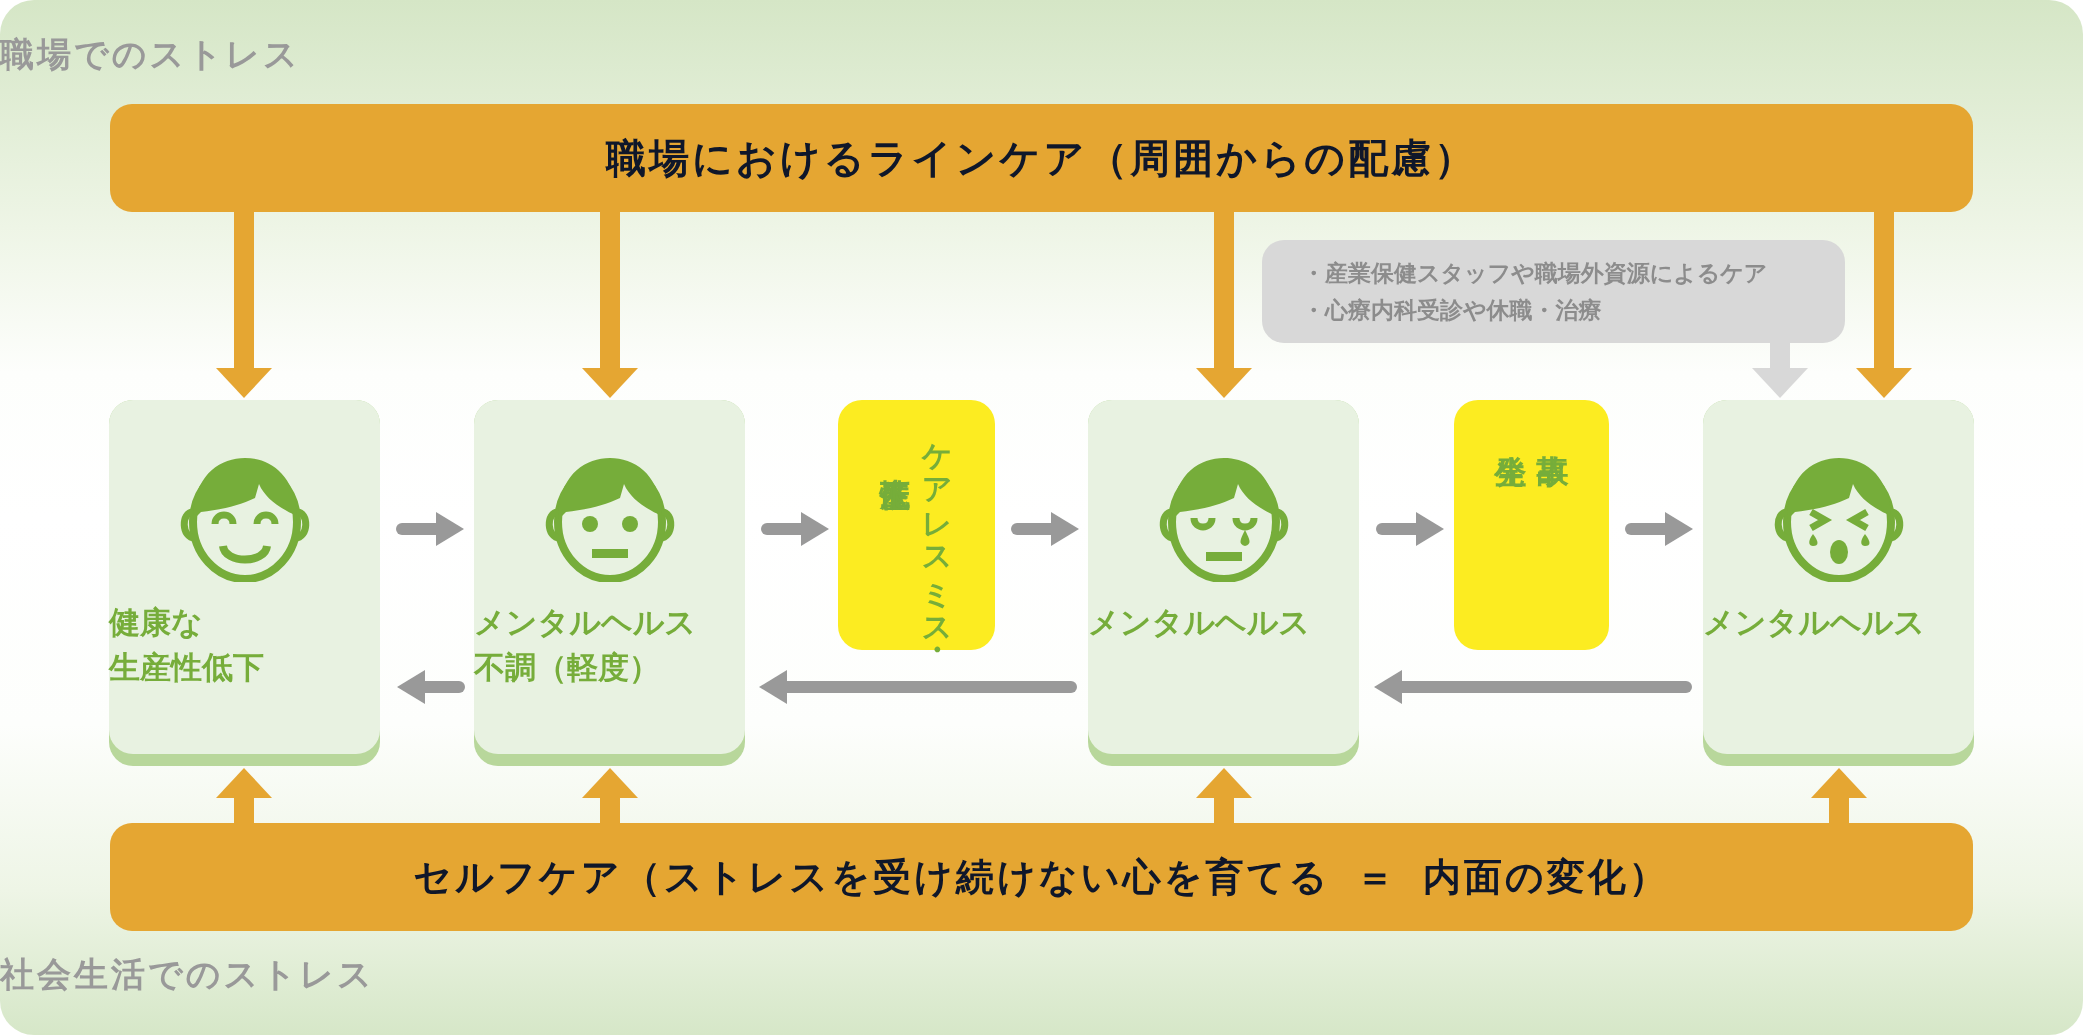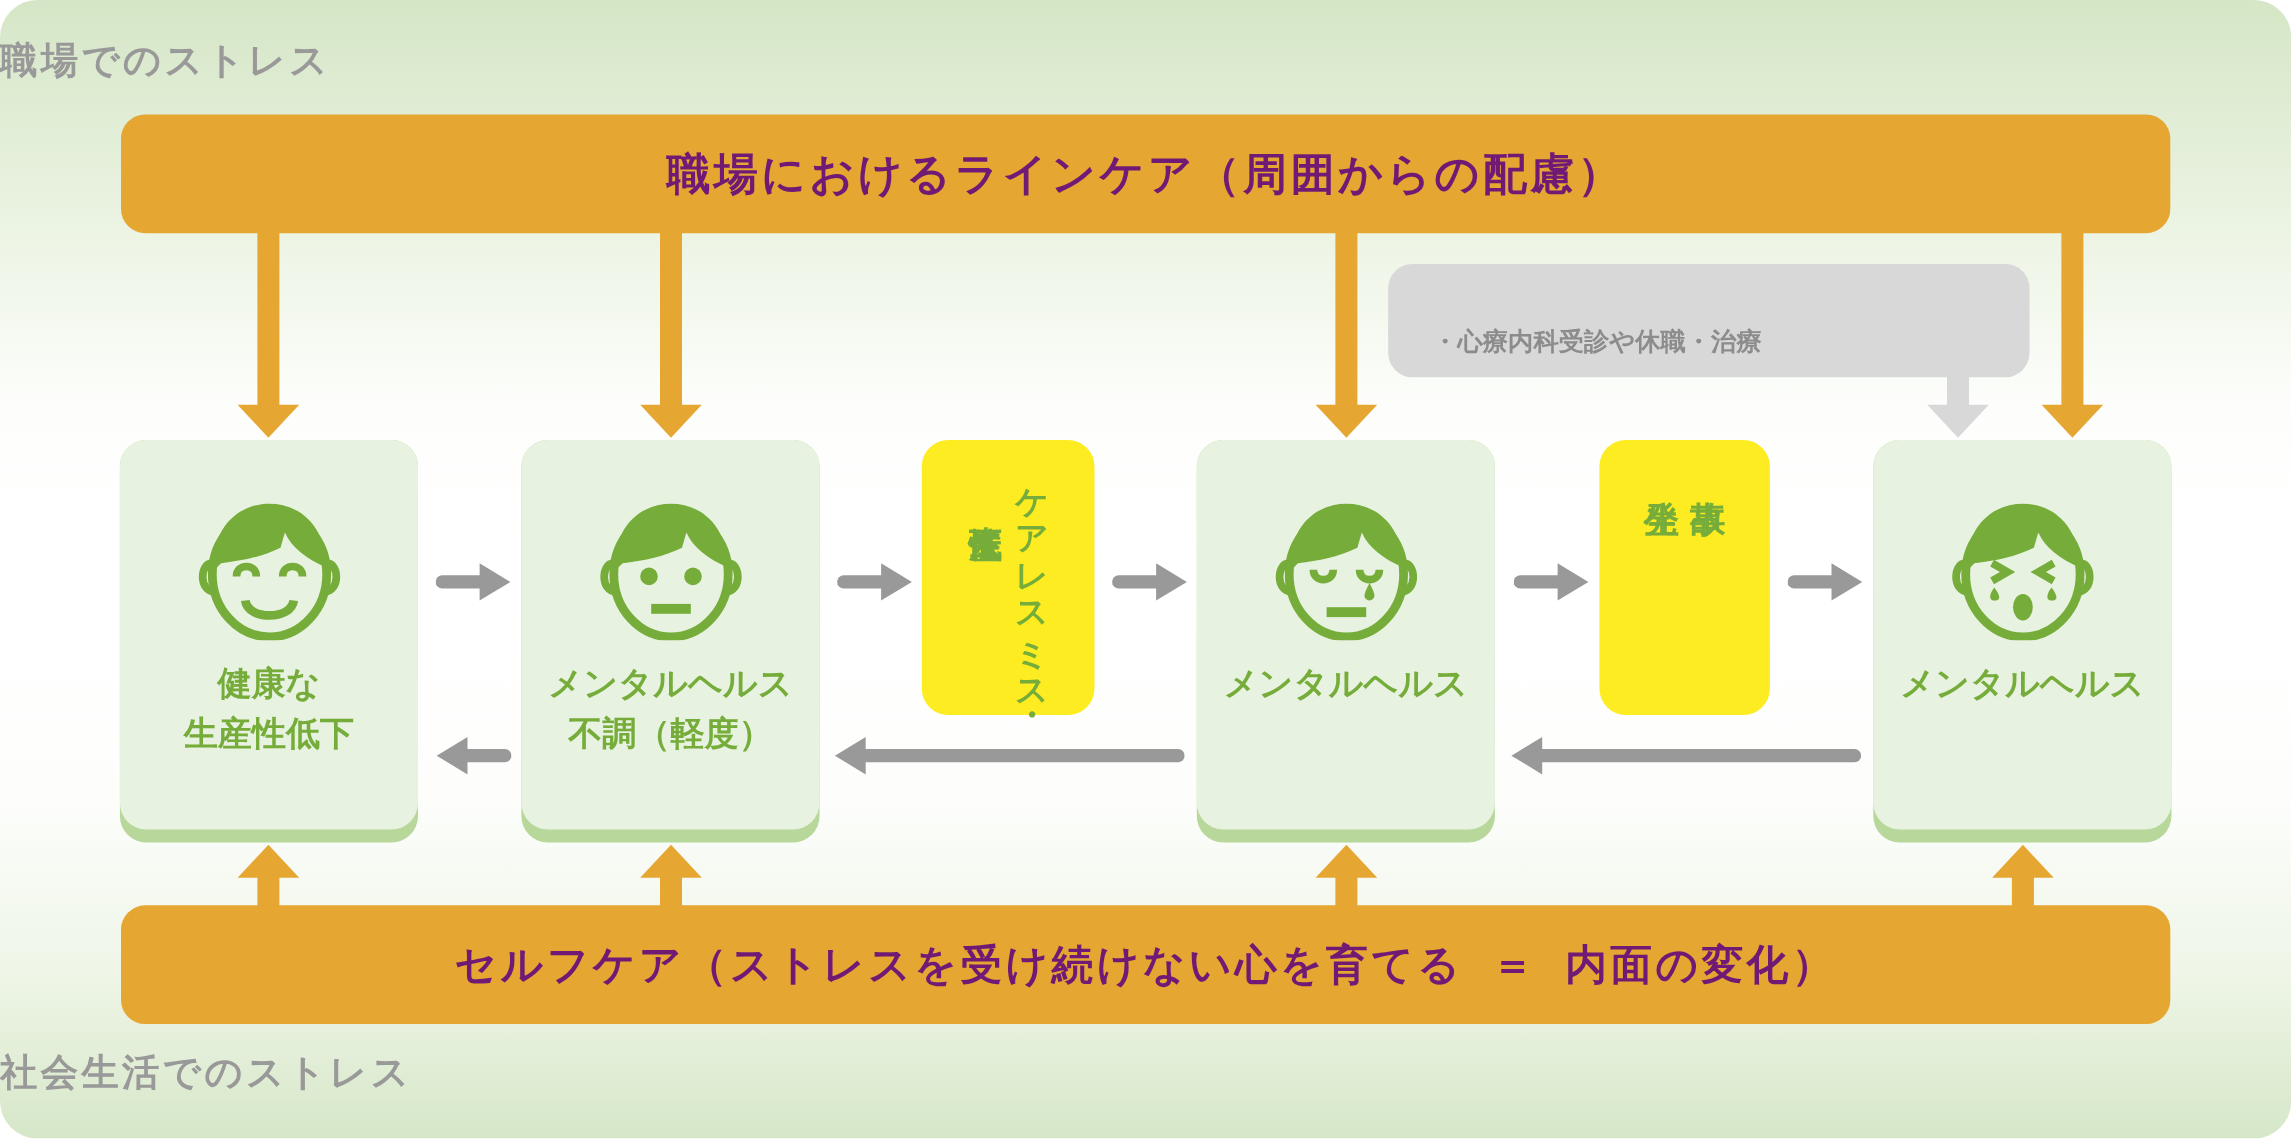--- a/index.html
+++ b/index.html
@@ -2,27 +2,27 @@
 <html><head>
 <meta charset="utf-8">
 <style>
   html,body{margin:0;padding:0;}
   body{width:2083px;height:1035px;position:relative;overflow:hidden;background:#ffffff;
     font-family:"DejaVu Sans","Liberation Sans",sans-serif;}
   .frame{position:absolute;left:0;top:0;width:2083px;height:1035px;border-radius:34px;
     background:linear-gradient(to bottom,#d5e6c6 0%,#eef5e6 22%,#fdfefc 36%,#ffffff 50%,#fdfefc 70%,#eef5e6 86%,#d6e7c8 100%);}
   .zone-label{position:absolute;left:0;width:2083px;color:#999999;font-size:34px;font-weight:bold;letter-spacing:3px;}
   .bar{position:absolute;left:110px;width:1863px;background:#e5a632;border-radius:22px;
-    color:#701a75;font-weight:bold;display:flex;align-items:center;justify-content:center;letter-spacing:3px;}
+    color:#0f172a;font-weight:bold;display:flex;align-items:center;justify-content:center;letter-spacing:3px;}
   .vline{position:absolute;width:20px;background:#e5a632;}
   .tri-down{position:absolute;width:0;height:0;border-left:28px solid transparent;border-right:28px solid transparent;border-top:30px solid #e5a632;}
   .tri-up{position:absolute;width:0;height:0;border-left:28px solid transparent;border-right:28px solid transparent;border-bottom:30px solid #e5a632;}
   .card{position:absolute;top:400px;width:271px;height:366px;border-radius:24px;background:#b8d79b;}
   .card-inner{position:absolute;left:0;top:0;width:271px;height:354px;border-radius:24px;background:#e8f2e1;}
-  .card-label{position:absolute;left:0;width:271px;text-align:center;color:#76ad3a;font-weight:bold;font-size:31px;line-height:45px;top:200px;white-space:nowrap;}
+  .card-label{position:absolute;left:0;width:271px;text-align:left;color:#76ad3a;font-weight:bold;font-size:31px;line-height:45px;top:200px;white-space:nowrap;}
   .face{position:absolute;left:70px;top:54px;width:132px;height:128px;}
   .ybox{position:absolute;top:400px;height:250px;background:#fcec21;border-radius:24px;}
   .vtext{position:absolute;writing-mode:vertical-rl;color:#76ad3a;font-weight:bold;font-size:30px;line-height:42px;letter-spacing:1px;white-space:nowrap;}
   .harrow{position:absolute;height:40px;}
   .note{position:absolute;left:1262px;top:240px;width:583px;height:103px;background:#d8d8d8;border-radius:22px;}
   .note-line{position:absolute;left:40px;color:#8c8c8c;font-weight:bold;font-size:23px;white-space:nowrap;}
   .gvline{position:absolute;width:20px;background:#d8d8d8;}
   .gtri{position:absolute;width:0;height:0;border-left:28px solid transparent;border-right:28px solid transparent;border-top:30px solid #d8d8d8;}
 </style>
 </head>
@@ -48,20 +48,21 @@
 <div>
   <div class="vline" style="left:1214px;top:210px;height:160px;"></div>
   <div class="tri-down" style="left:1196px;top:368px;"></div>
 </div>
 <div>
   <div class="vline" style="left:1874px;top:210px;height:160px;"></div>
   <div class="tri-down" style="left:1856px;top:368px;"></div>
 </div>
 
 <div class="note">
+  <div class="note-line" style="top:18px;">・産業保健スタッフや職場外資源によるケア</div>
   <div class="note-line" style="top:55px;font-family:Liberation Serif, serif;">・心療内科受診や休職・治療</div>
 </div>
 <div>
   <div class="gvline" style="left:1770px;top:342px;height:28px;"></div>
   <div class="gtri" style="left:1752px;top:368px;"></div>
 </div>
 
 <div class="card" style="left:109px;">
   <div class="card-inner"></div>
   <svg class="face" viewBox="0 0 132 128">

